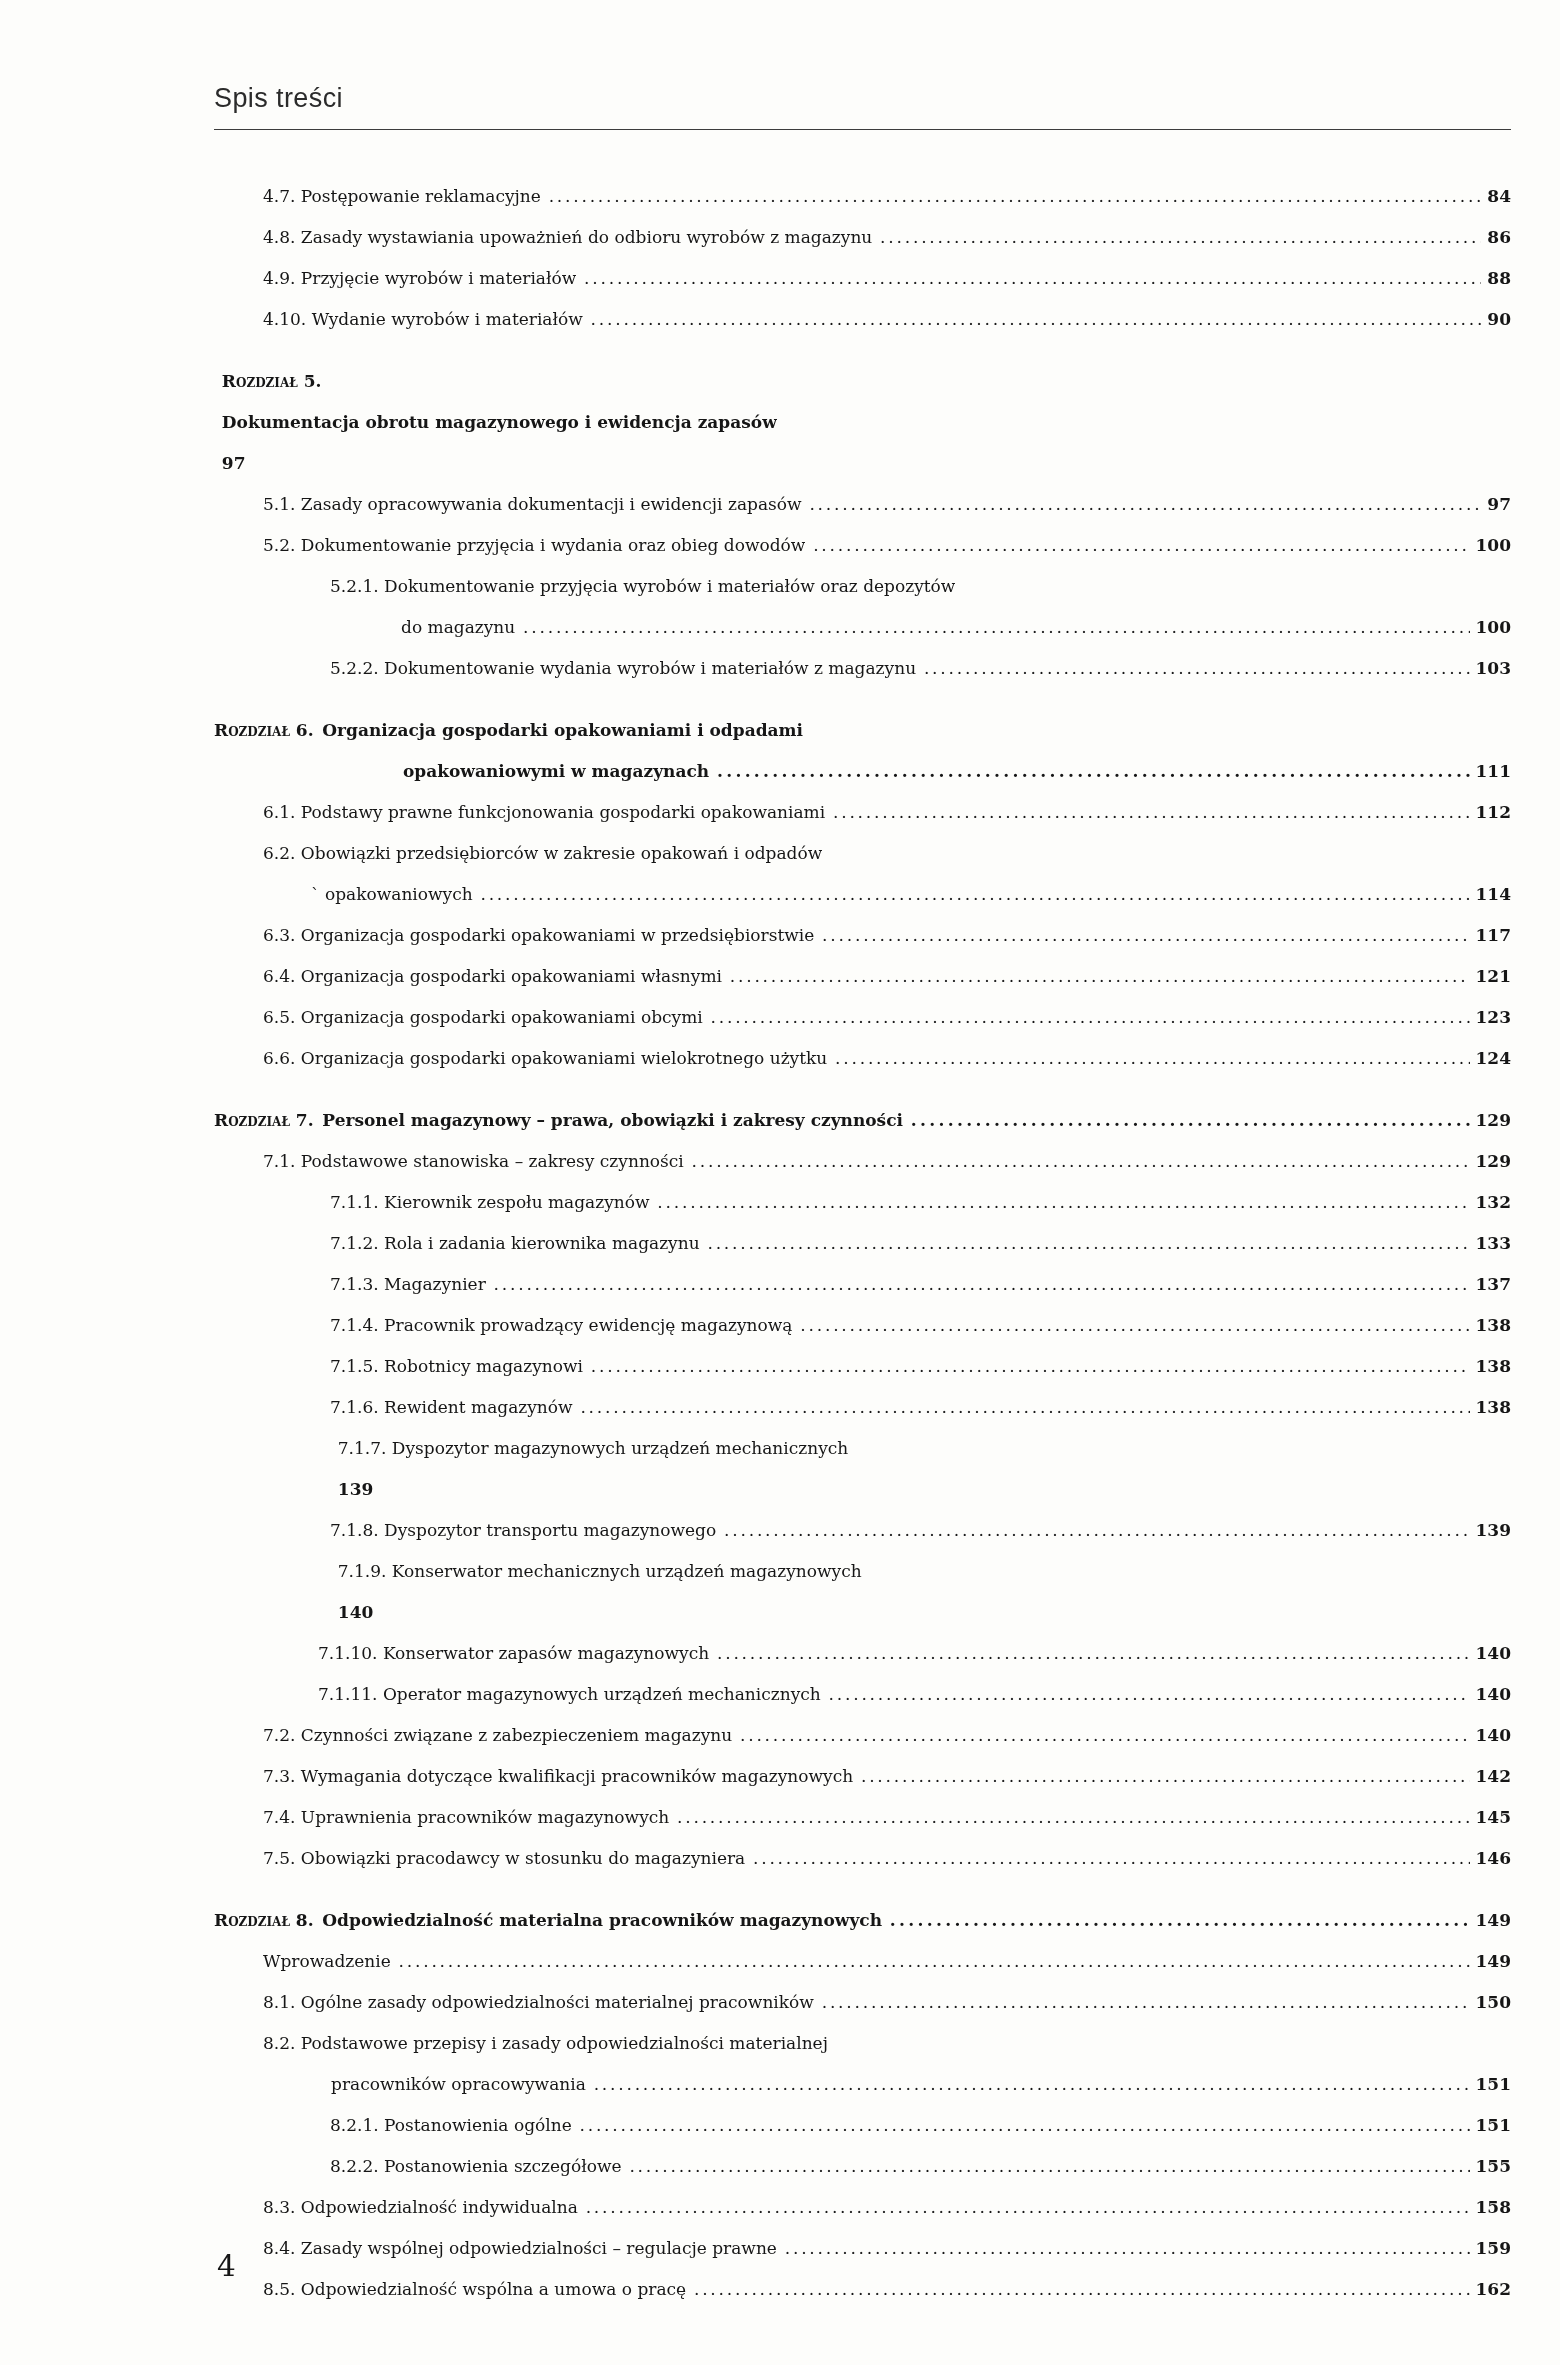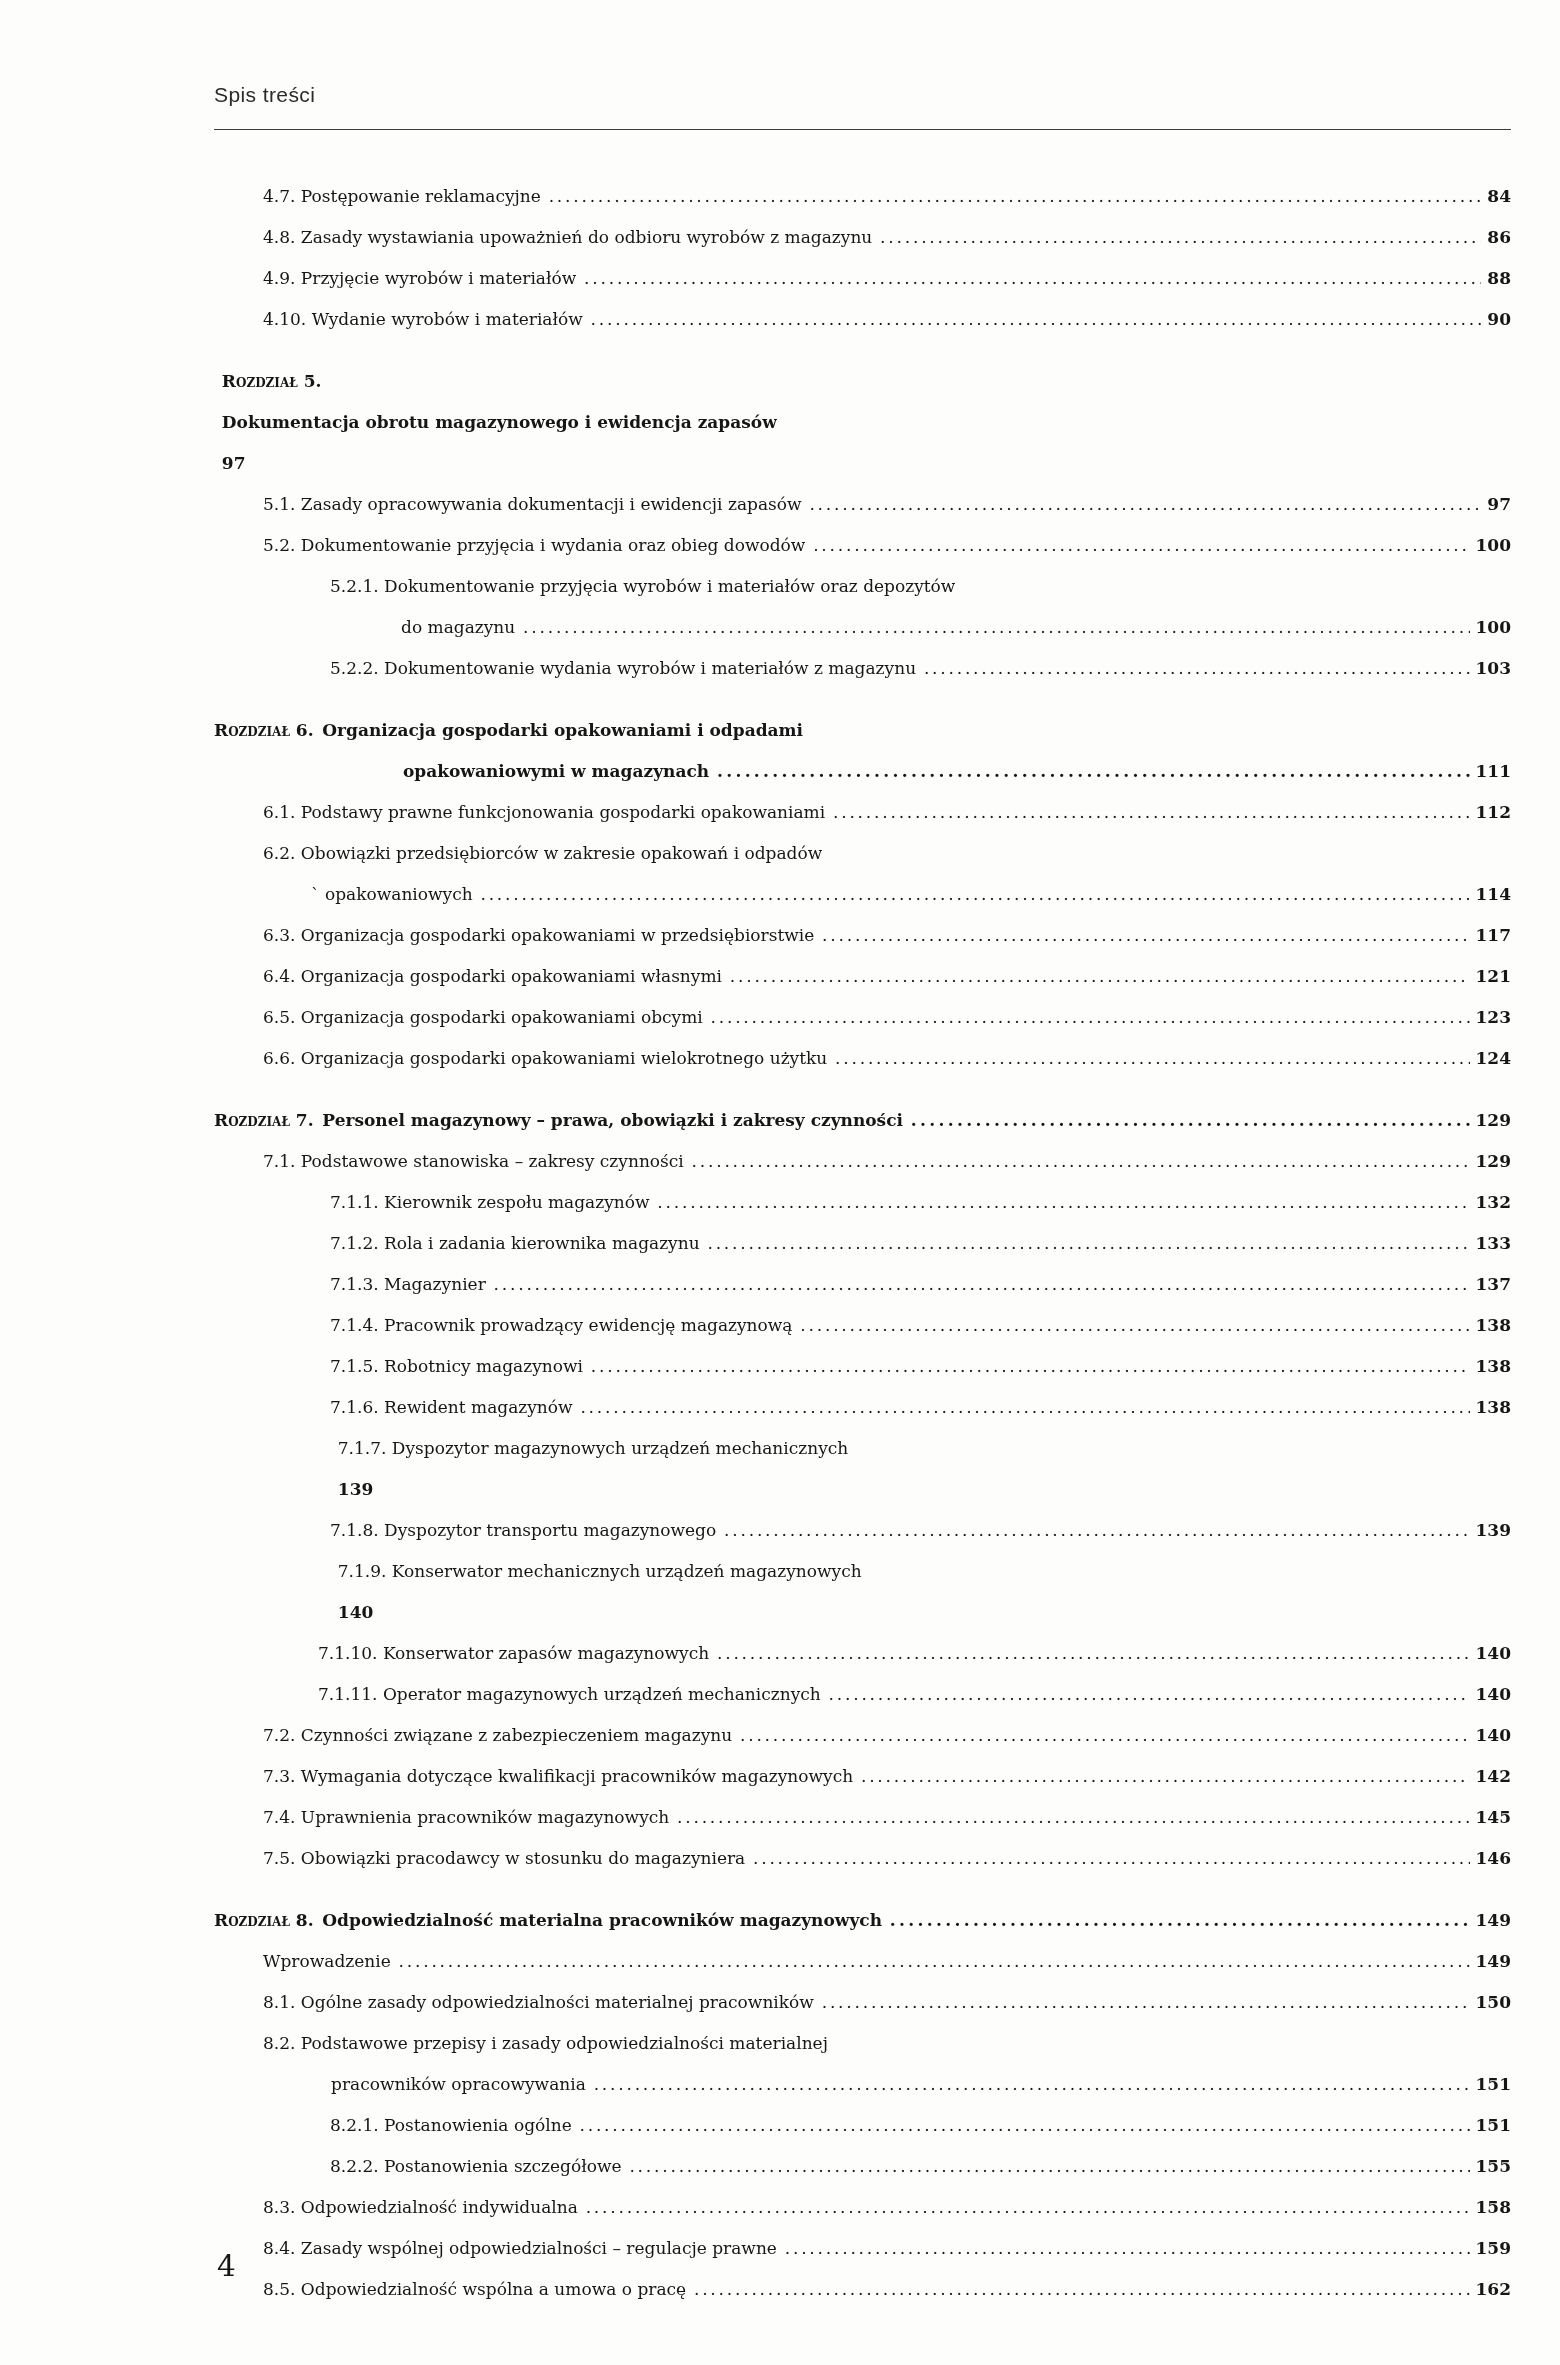--- a/index.html
+++ b/index.html
@@ -12,21 +12,21 @@
     position: relative;
     overflow: hidden;
   }
   .page { position: absolute; inset: 0; }
 
   .running-header {
     position: absolute;
     top: 83px;
     left: 214px;
     font-family: "Liberation Sans", sans-serif;
-    font-size: 21px;
+    font-size: 27px;
     color: #2b2b2b;
     letter-spacing: 0.4px;
   }
   .header-rule {
     position: absolute;
     top: 129px;
     left: 214px;
     width: 1297px;
     height: 0;
     border-top: 1.7px solid #3c3c3c;

